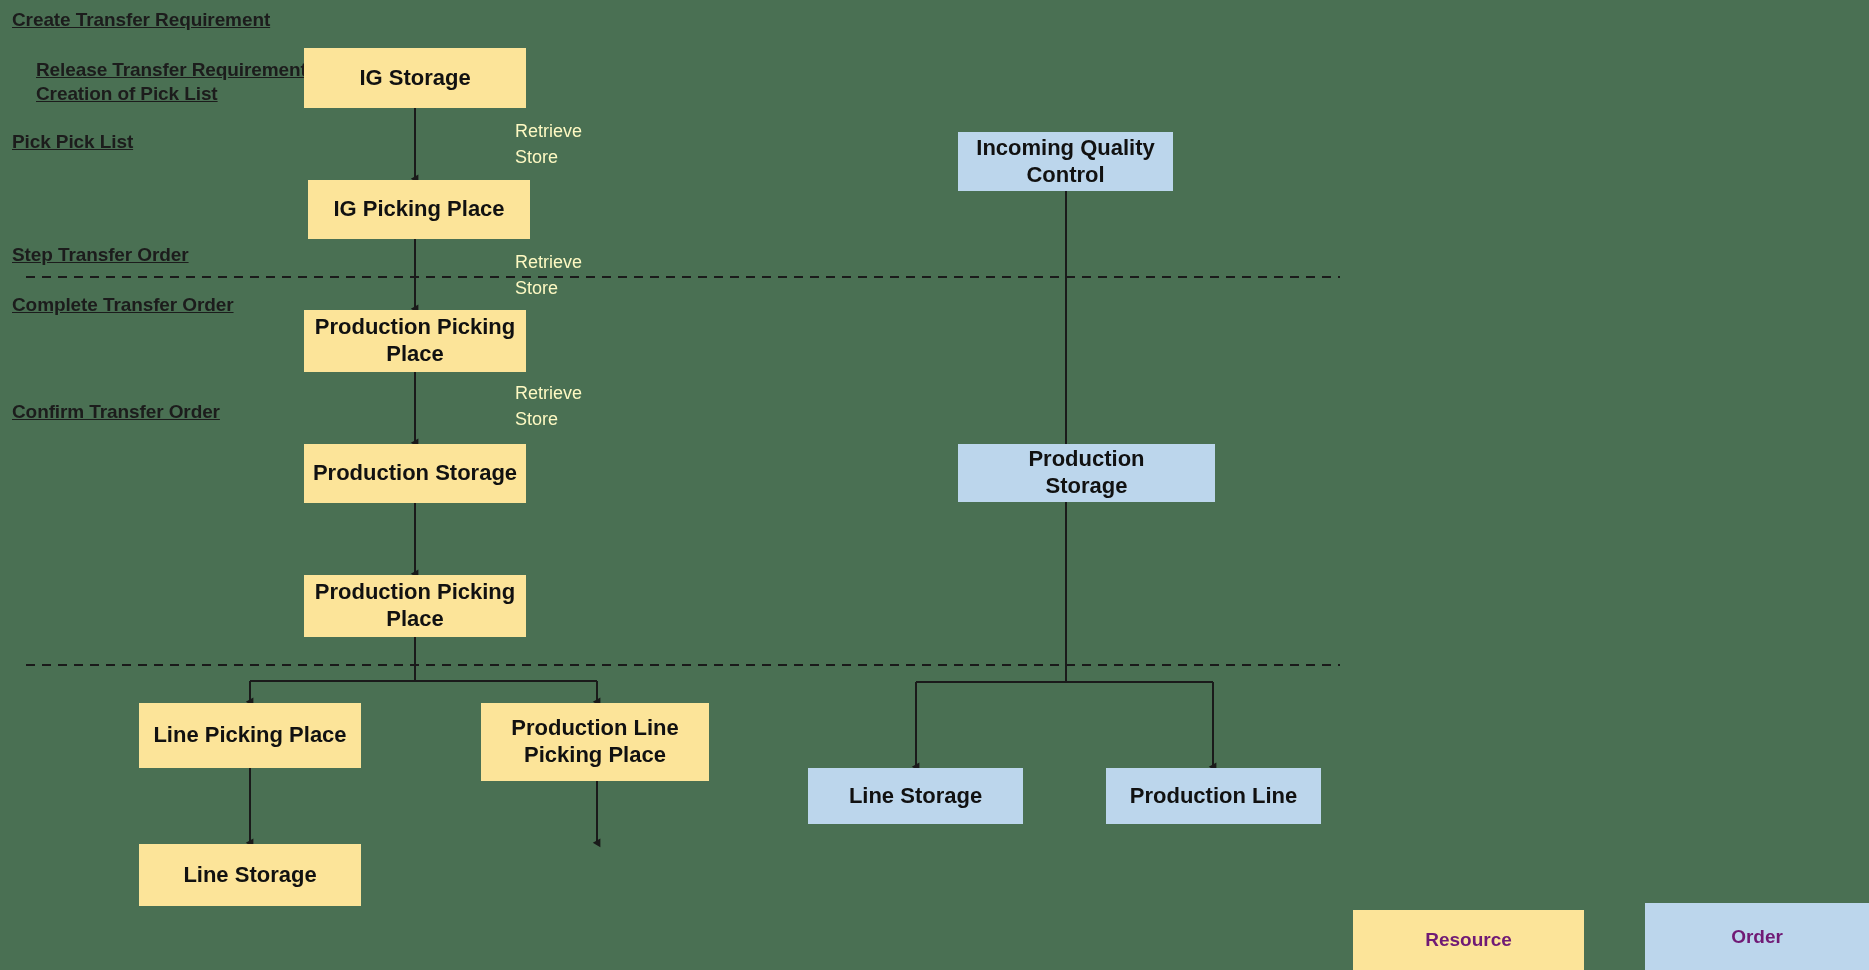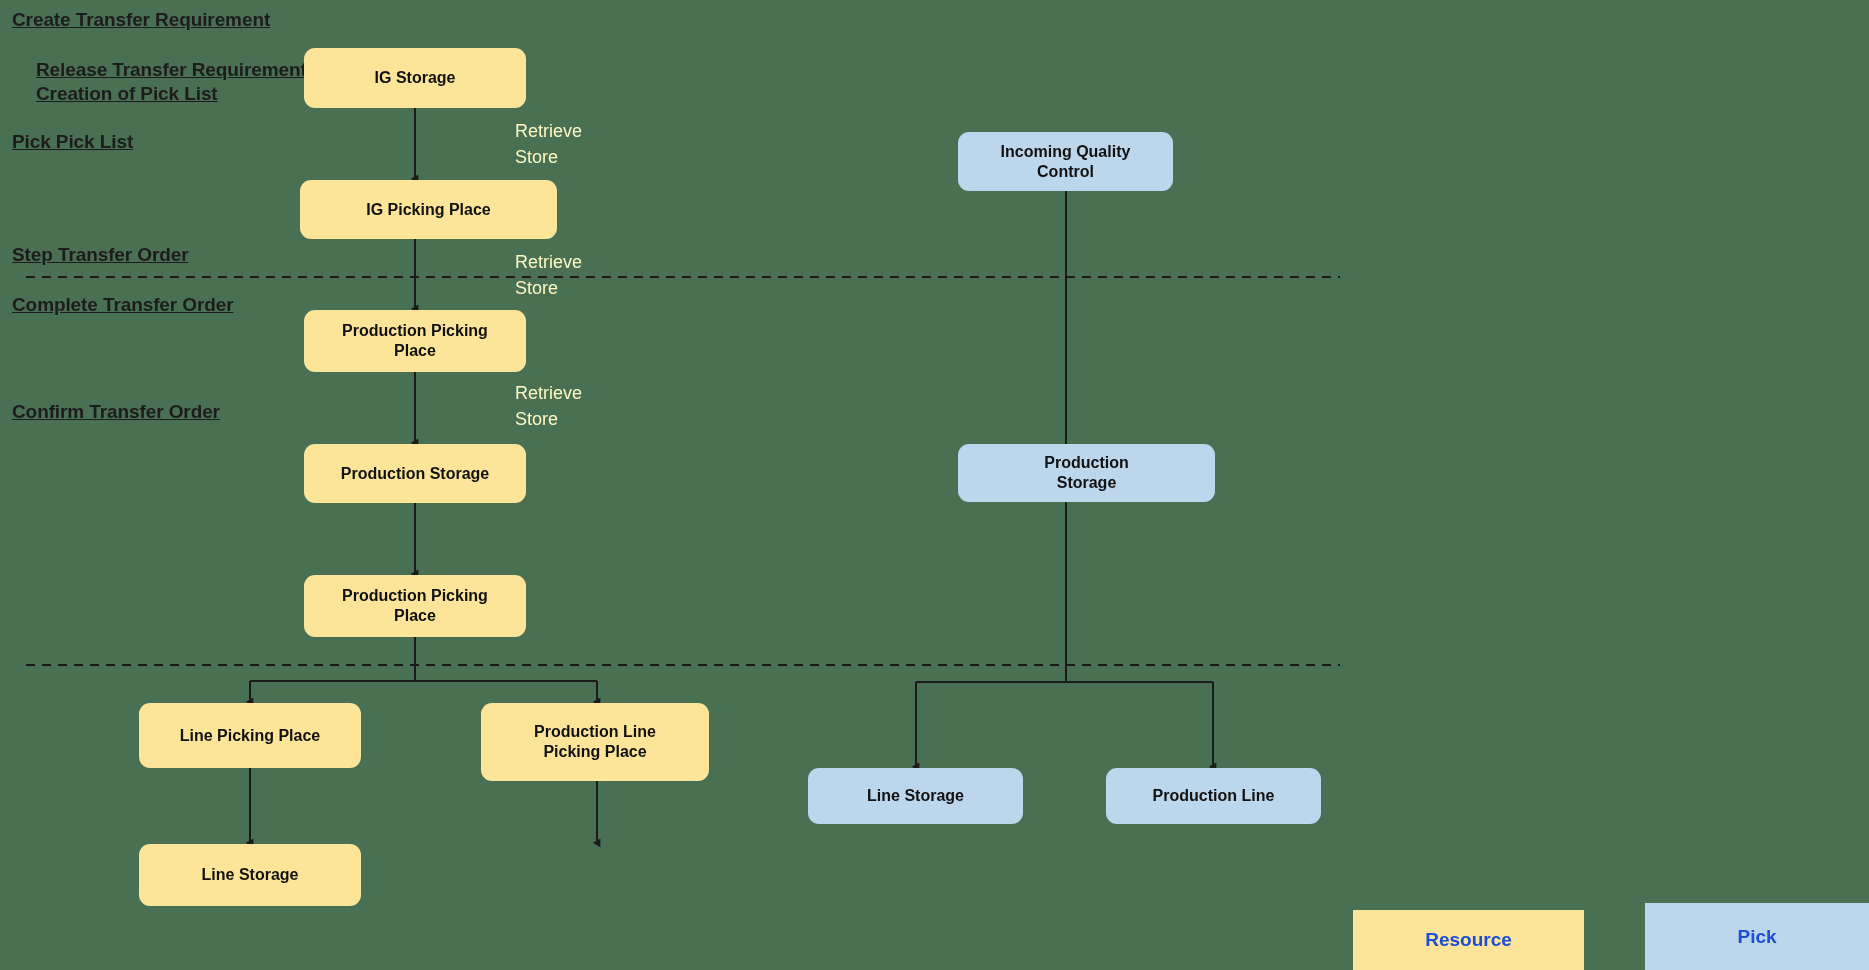--- a/index.html
+++ b/index.html
@@ -30,26 +30,25 @@
   }
   
   .node {
     position: absolute;
     box-sizing: border-box;
     display: flex;
     align-items: center;
     justify-content: center;
     text-align: center;
     color: #111111;
-    font-size: 16px;
+    font-size: 22px;
     font-weight: bold;
     line-height: 1.22;
     padding: 2px 8px;
     white-space: pre-line;
-    border-radius: 11px;
   }
   .node.resource { background: #fce499; }
   .node.step     { background: #bcd6ec; }
 
   
   .edge-note {
     position: absolute;
     color: #fef9c3;
     font-size: 18px;
     font-weight: 400;
@@ -65,21 +64,21 @@
     height: 970px;
     pointer-events: none;
   }
   
   .legend-box {
     position: absolute;
     box-sizing: border-box;
     display: flex;
     align-items: center;
     justify-content: center;
-    color: #1d4ed8;
+    color: #701a75;
     font-size: 19px;
     font-weight: bold;
   }
   .legend-box.resource { background: #fce499; }
   .legend-box.step     { background: #bcd6ec; }
 </style>
 </head>
 <body>
 
 <div id="canvas">
@@ -131,21 +130,21 @@
 
   <div class="edge-note" style="left:515px; top:118px;">Retrieve
 Store</div>
   <div class="edge-note" style="left:515px; top:249px;">Retrieve
 Store</div>
   <div class="edge-note" style="left:515px; top:380px;">Retrieve
 Store</div>
 
   <div class="node resource" style="left:304px; top:48px; width:222px; height:60px;">IG Storage</div>
 
-  <div class="node resource" style="left:300px; top:180px; width:257px; height:59px;text-align:right;">IG Picking Place</div>
+  <div class="node resource" style="left:308px; top:180px; width:222px; height:59px;text-align:right;">IG Picking Place</div>
 
   <div class="node resource" style="left:304px; top:310px; width:222px; height:62px;">Production Picking
 Place</div>
 
   <div class="node resource" style="left:304px; top:444px; width:222px; height:59px;">Production Storage</div>
 
   <div class="node resource" style="left:304px; top:575px; width:222px; height:62px;">Production Picking
 Place</div>
 
   <div class="node resource" style="left:139px; top:703px; width:222px; height:65px;">Line Picking Place</div>
@@ -161,15 +160,15 @@
 
   <div class="node step" style="left:958px; top:444px; width:257px; height:58px;">Production
 Storage</div>
 
   <div class="node step" style="left:808px; top:768px; width:215px; height:56px;">Line Storage</div>
 
   <div class="node step" style="left:1106px; top:768px; width:215px; height:56px;">Production Line</div>
 
   <div class="legend-box resource" style="left:1353px; top:910px; width:231px; height:60px;">Resource</div>
 
-  <div class="legend-box step" style="left:1645px; top:903px; width:224px; height:67px;">Pick</div>
+  <div class="legend-box step" style="left:1645px; top:903px; width:224px; height:67px;">Order</div>
 
 </div>
 
 </body></html>

